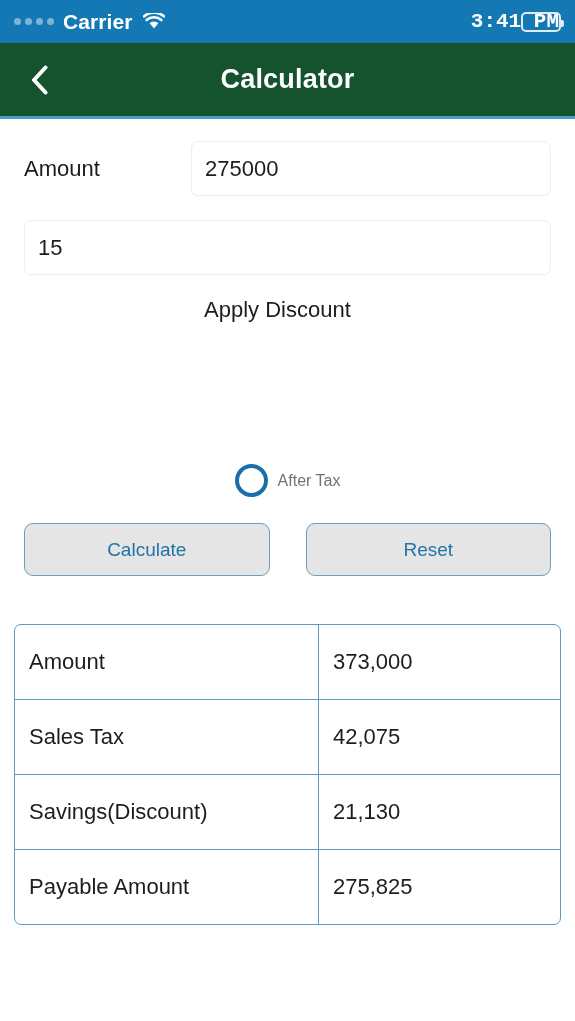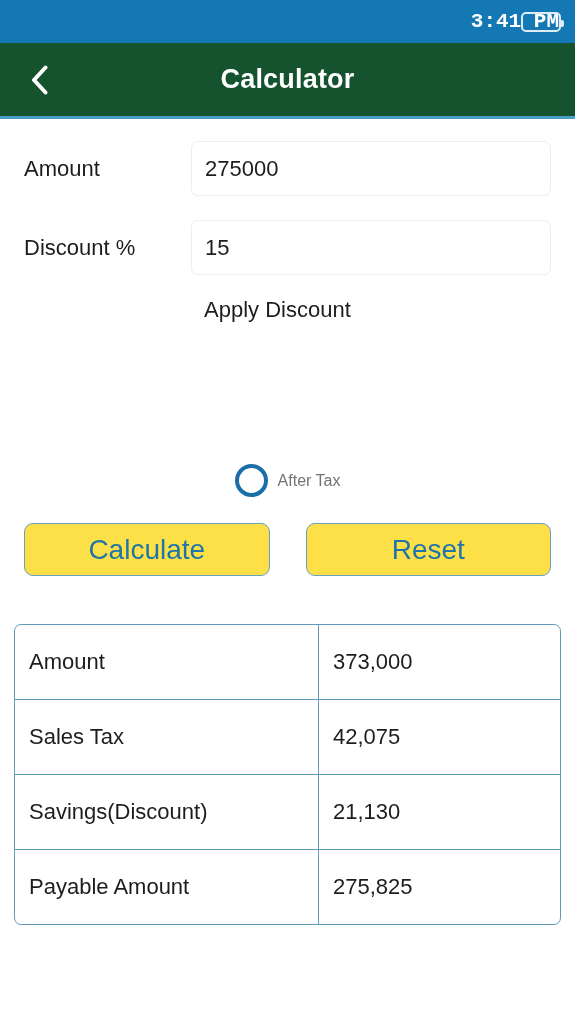--- a/index.html
+++ b/index.html
@@ -233,24 +233,24 @@
     display: flex;
     padding: 0 24px;
     gap: 36px;
     margin-top: 16px;
   }
   .action-btn {
     flex: 1 1 0;
     height: 53px;
     border: 1.5px solid #6a9fbd;
     border-radius: 9px;
-    background: #fde047;
+    background: #e5e5e5;
     color: #1f74a8;
     font-family: "Liberation Sans", sans-serif;
-    font-size: 28px;
+    font-size: 19px;
     cursor: pointer;
     padding: 0;
   }
 
   
   .result-wrap {
     padding: 0 14px;
     margin-top: 48px;
   }
   .result-table {
@@ -275,20 +275,36 @@
     width: 275px;
     border-right: 1.5px solid #5e9bbd;
   }
 </style>
 </head>
 <body>
 
 <div class="phone">
 
   <div class="statusbar">
+    <div class="sb-left">
+      <span class="signal-dots">
+        <i></i>
+          <i></i>
+          <i></i>
+          <i></i>
+      </span>
+      <span class="carrier-text">Carrier</span>
+      <span>
+        <svg class="wifi-icon" viewBox="0 0 22 17" aria-hidden="true">
+          <path d="M11 15.6 L6.6 10.1 a6.6 6.6 0 0 1 8.8 0 Z" fill="#ffffff"></path>
+          <path d="M3.6 7.0 a11.4 11.4 0 0 1 14.8 0" stroke="#ffffff" stroke-width="2.6" fill="none" stroke-linecap="round"></path>
+          <path d="M0.9 3.4 a15.8 15.8 0 0 1 20.2 0" stroke="#ffffff" stroke-width="2.6" fill="none" stroke-linecap="round"></path>
+        </svg>
+      </span>
+    </div>
     <div class="sb-center">
       <span class="sb-time">3:41 PM</span>
     </div>
     <div class="sb-right">
       <span class="battery">
         <span class="battery-fill"></span>
         <span class="battery-nub"></span>
       </span>
     </div>
   </div>
@@ -305,21 +321,20 @@
   </div>
 
   <div class="form">
 
     <div class="field-row">
       <label class="field-label">Amount</label>
       <input class="field-input" type="text" value="275000" style="">
     </div>
 
     <div class="field-row">
-      <label class="field-label">Discount %</label>
       <input class="field-input" type="text" value="15" style="">
     </div>
 
 
     <div class="radio-row">
       <span class="field-label">Apply Discount</span>
       <div class="radio-group">
         <div class="radio-opt">
           <span class="radio-mark"></span>
           <span class="radio-text">After Tax</span>

